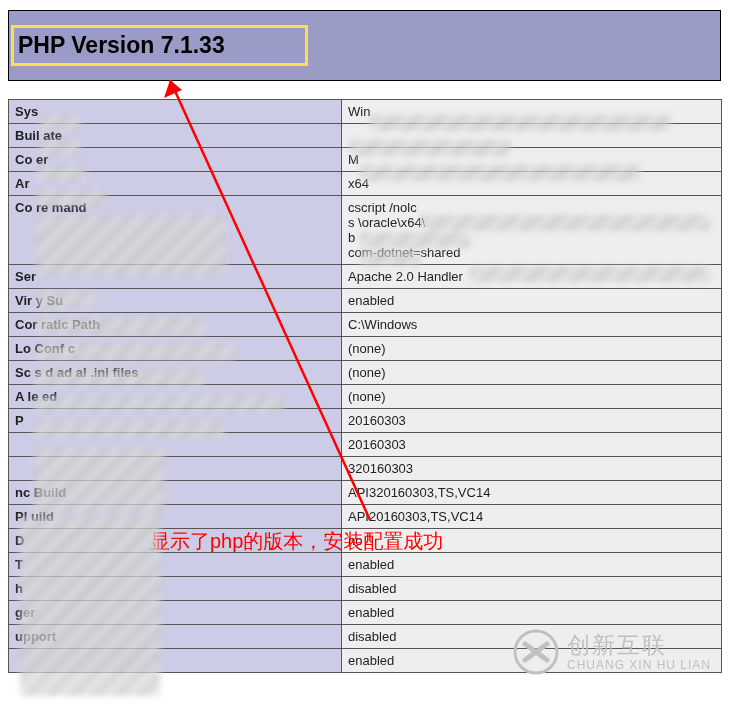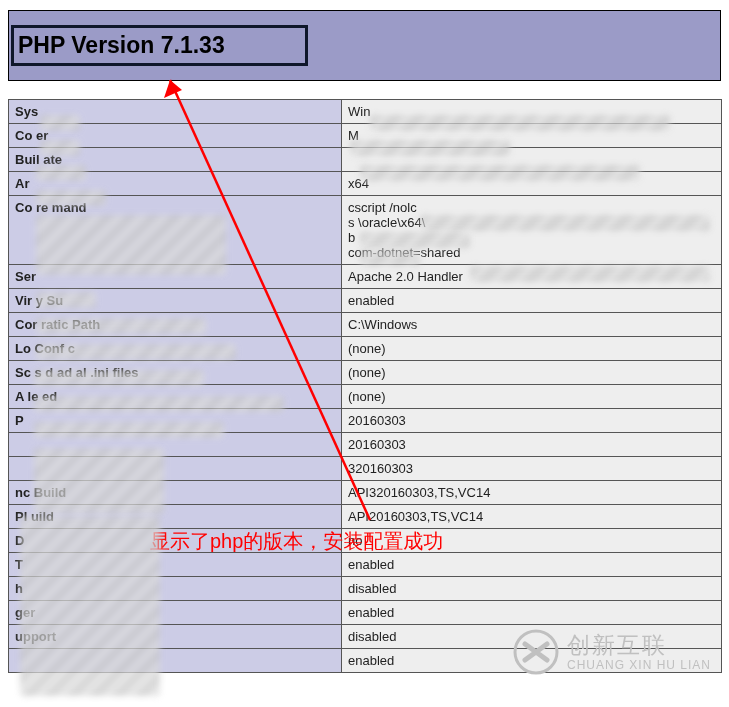--- a/index.html
+++ b/index.html
@@ -11,21 +11,21 @@
     overflow: hidden;
   }
   .header {
     background: #9b9bc7;
     border: 1px solid #000;
     margin: 10px 8px 0 8px;
     padding: 14px 0 14px 2px;
     position: relative;
   }
   .header-box {
-    border: 3px solid #0f172a;
+    border: 3px solid #fde047;
     display: inline-block;
     padding: 4px 80px 4px 4px;
   }
   .header h1 {
     margin: 0;
     font-size: 23px;
     font-weight: bold;
     color: #000;
   }
   .table {
@@ -110,26 +110,26 @@
   </div>
 </div>
 
 <table class="table">
   <tbody id="tbody">
       <tr>
         <th>Sys</th>
         <td style="white-space: pre-line;">Win</td>
       </tr>
       <tr>
+        <th>Buil   ate</th>
+        <td style="white-space: pre-line;"></td>
+      </tr>
+      <tr>
         <th>Co      er</th>
         <td style="white-space: pre-line;">M</td>
-      </tr>
-      <tr>
-        <th>Buil   ate</th>
-        <td style="white-space: pre-line;"></td>
       </tr>
       <tr>
         <th>Ar</th>
         <td style="white-space: pre-line;">x64</td>
       </tr>
       <tr>
         <th>Co      re    mand</th>
         <td style="white-space: pre-line;">cscript /nolc
  s                       \oracle\x64\
  b

